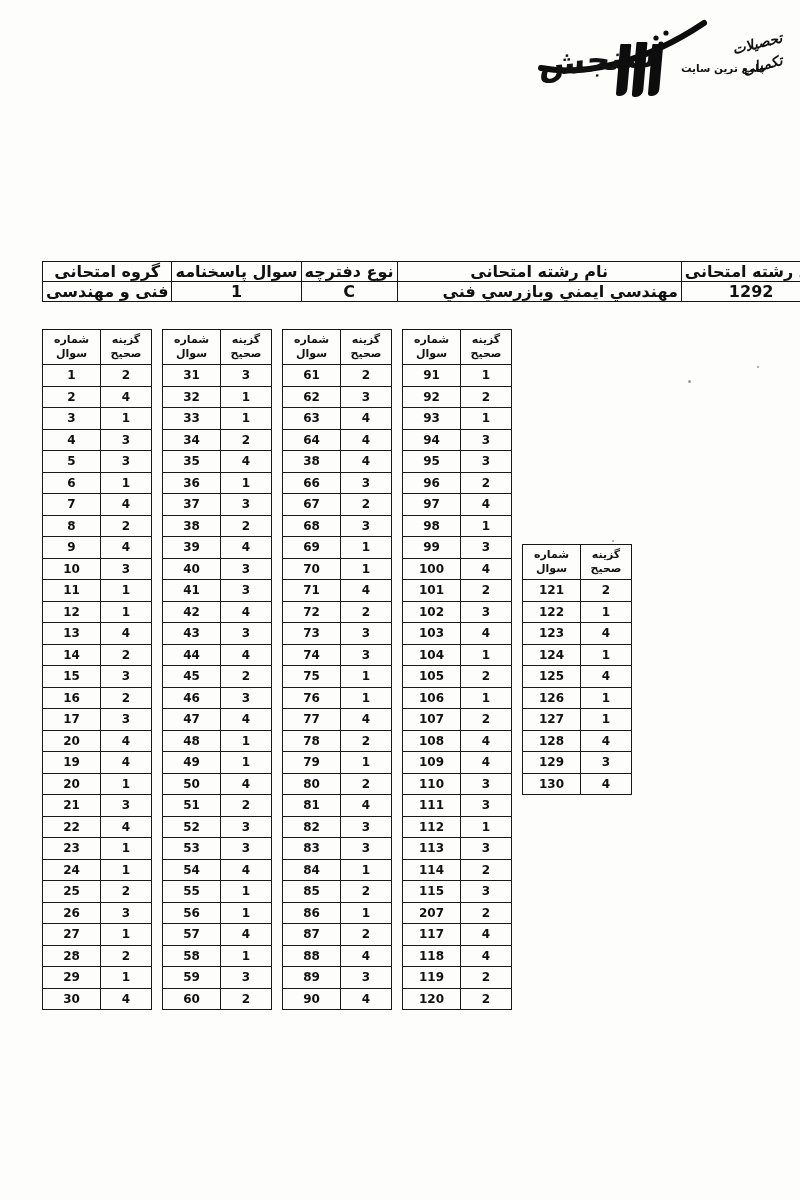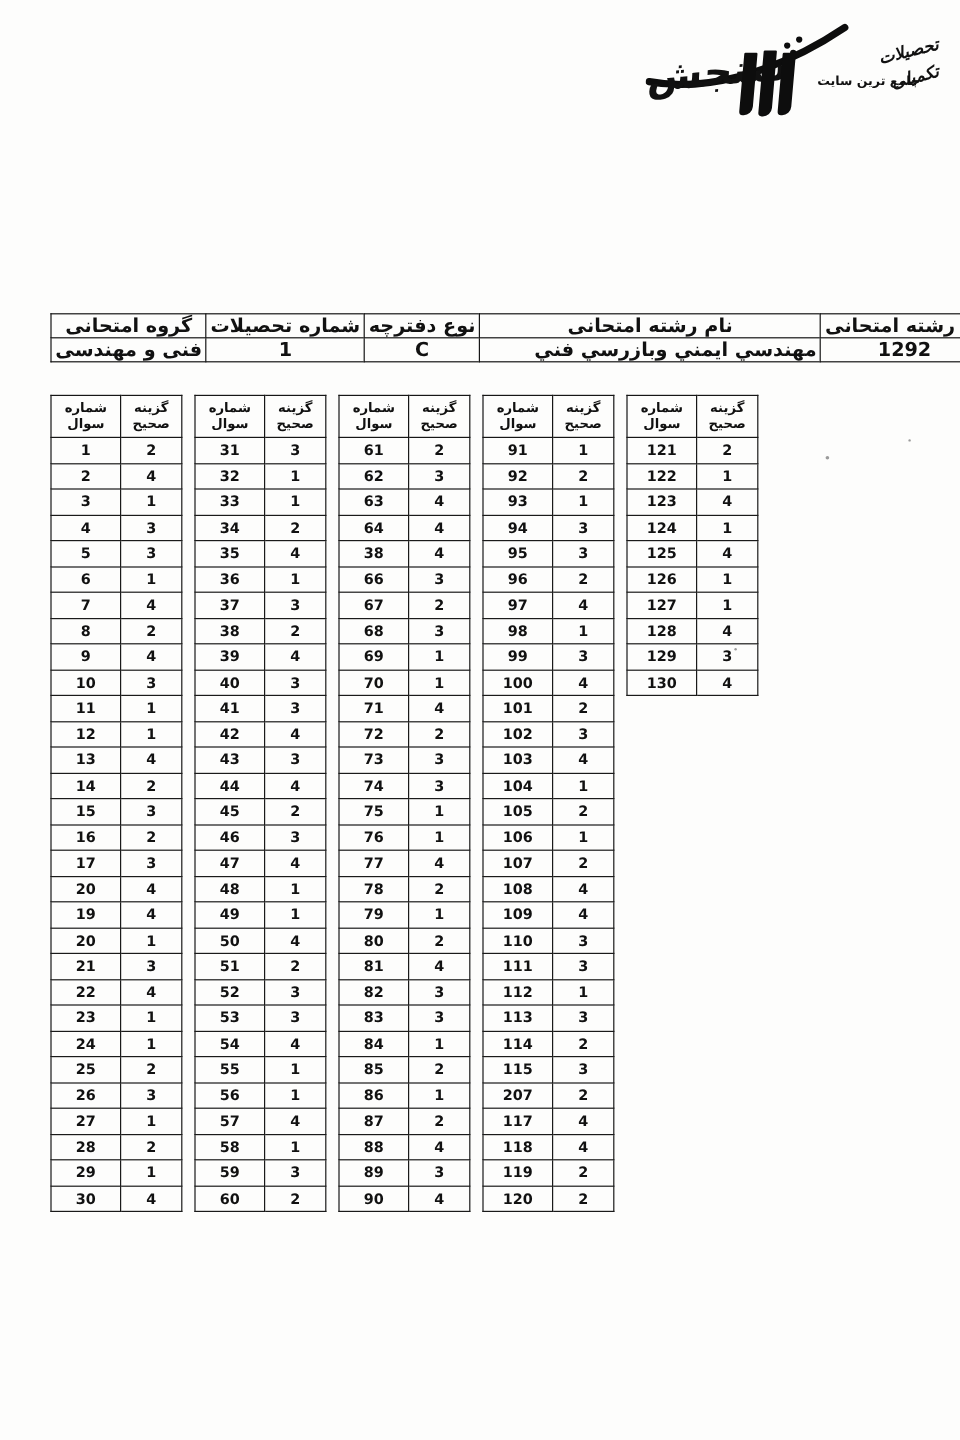--- a/index.html
+++ b/index.html
@@ -26,21 +26,21 @@
   table{border-collapse:collapse;}
   .info{position:absolute;top:261px;left:42px;direction:rtl;table-layout:fixed;}
   .info th,.info td{
     border:1.8px solid #161616;height:19px;text-align:center;vertical-align:middle;
     font-size:16px;font-weight:bold;padding:0 3px;overflow:hidden;white-space:nowrap;
   }
   .info td{direction:ltr;margin-top:17px;}
   col.c-code{width:134px;} col.c-name{width:246px;} col.c-type{width:83px;}
   col.c-sheet{width:134px;} col.c-group{width:125px;}
   
-  .answers{position:absolute;top:329px;left:42px;display:flex;gap:10px;align-items:flex-start;}
+  .answers{position:absolute;top:329px;left:42px;display:flex;gap:10px;align-items:center;}
   .ans th{
     border:1.8px solid #161616;font-size:11px;font-weight:bold;line-height:1.3;
     white-space:pre-line;padding:2px 1px;height:30px;vertical-align:middle;text-align:center;
   }
   .ans td{
     border:1.6px solid #1a1a1a;font-size:12px;font-weight:bold;text-align:center;
     vertical-align:middle;height:20.5px;padding:0;
   }
   .ans .q{width:55px;} .ans .a{width:48px;}
   
@@ -77,21 +77,21 @@
         <col class="c-name">
         <col class="c-type">
         <col class="c-sheet">
         <col class="c-group">
     </colgroup>
     <thead>
       <tr>
         <th>کد رشته امتحانی</th>
         <th>نام رشته امتحانی</th>
         <th>نوع دفترچه</th>
-        <th>شماره تحصیلات</th>
+        <th>سوال پاسخنامه</th>
         <th>گروه امتحانی</th>
       </tr>
     </thead>
     <tbody>
       <tr>
         <td>1292</td>
         <td style="direction:rtl;padding-left:45px;">مهندسي ايمني وبازرسي فني</td>
         <td>C</td>
         <td>1</td>
         <td style="direction:rtl;">فنی و مهندسی</td>

